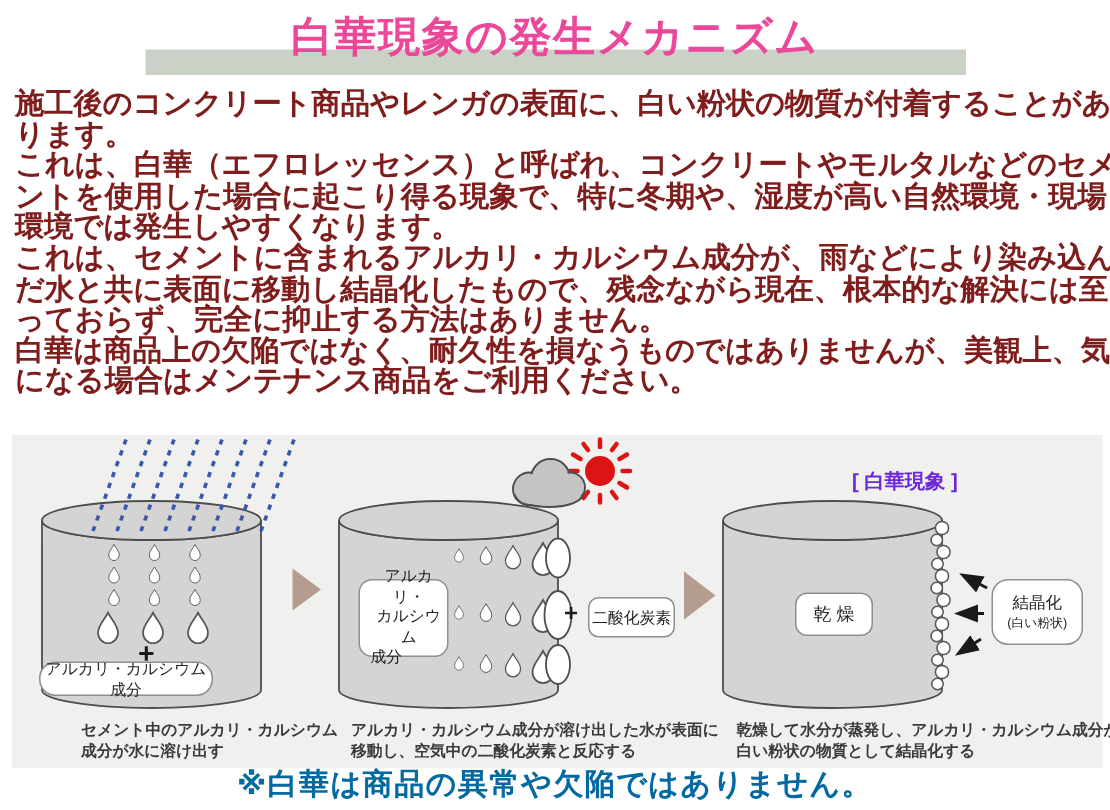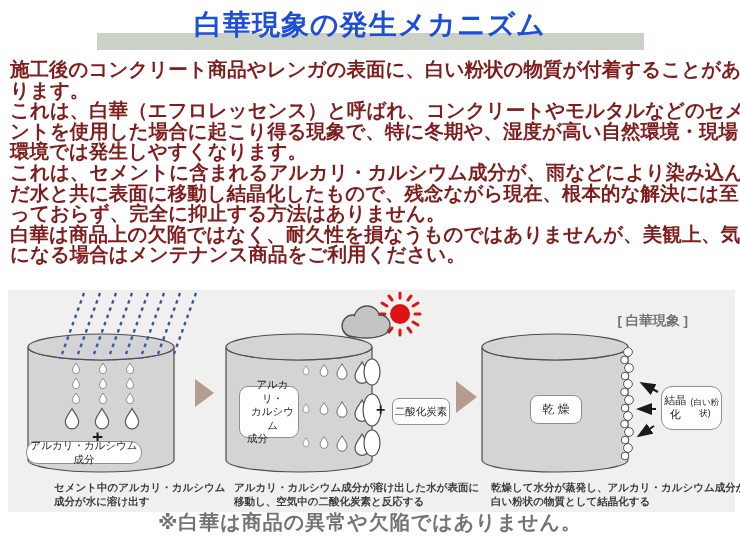--- a/index.html
+++ b/index.html
@@ -2,57 +2,57 @@
 <html><head>
 <meta charset="utf-8">
 <style>
   html,body{margin:0;padding:0;}
   body{font-family:"Liberation Sans","DejaVu Sans",sans-serif;}
   .page{position:relative;width:740px;height:540px;background:#ffffff;overflow:hidden;}
 
   
   .title-bar{position:absolute;left:97px;top:33px;width:547px;height:17px;background:#cad2c8;}
   .page-title{position:absolute;left:0;top:6px;width:740px;margin:0;text-align:center;
-    font-size:28px;font-weight:700;color:#1d4ed8;letter-spacing:1px;z-index:2;}
+    font-size:28px;font-weight:700;color:#ec4899;letter-spacing:1px;z-index:2;}
 
   
   .intro{position:absolute;left:10px;top:59px;width:726px;color:#7f1d1d;
     font-size:19.5px;font-weight:700;line-height:20.6px;}
   .intro-line{white-space:nowrap;}
 
   
   .diagram{position:absolute;left:8px;top:290px;width:727px;height:222px;background:#f0f0ee;}
   .dsvg{position:absolute;left:0;top:0;width:727px;height:222px;}
 
   .lbl{position:absolute;background:#fff;border:1.2px solid #8f8f8f;color:#222;
     display:flex;align-items:center;justify-content:center;text-align:center;box-sizing:border-box;}
   .lbl-comp1{left:18px;top:151px;width:116px;height:23px;border-radius:11px;font-size:10.5px;}
   .lbl-comp2{left:231px;top:96px;width:60px;height:52px;border-radius:9px;font-size:10.5px;
     flex-direction:column;align-items:flex-start;justify-content:center;padding-left:7px;line-height:1.3;}
   .lbl-co2{left:384px;top:108px;width:58px;height:27px;border-radius:7px;font-size:10.5px;}
   .lbl-dry{left:522px;top:105px;width:52px;height:29px;border-radius:8px;font-size:12px;}
-  .lbl-cryst{left:653px;top:96px;width:61px;height:44px;border-radius:11px;flex-direction:row;line-height:1.25;}
+  .lbl-cryst{left:653px;top:96px;width:61px;height:44px;border-radius:11px;flex-direction:column;line-height:1.25;}
   .lbl-cryst .l1{font-size:11px;}
   .lbl-cryst .l2{font-size:8.5px;}
 
   .plus{position:absolute;color:#1a1a1a;font-weight:700;}
   .plus1{left:84px;top:136px;font-size:19px;}
   .plus2{left:368px;top:111px;font-size:16px;}
 
-  .phenomenon{position:absolute;left:560px;top:22px;width:120px;text-align:right;
-    font-size:13.5px;font-weight:700;color:#737373;white-space:nowrap;}
+  .phenomenon{position:absolute;left:560px;top:22px;width:120px;text-align:left;
+    font-size:13.5px;font-weight:700;color:#6d28d9;white-space:nowrap;}
 
   .cap{position:absolute;font-size:10.5px;line-height:1.35;color:#3b3b3b;white-space:nowrap;font-weight:bold;}
   .cap1{left:46px;top:190px;}
   .cap2{left:226px;top:190px;}
   .cap3{left:483px;top:190px;}
 
   
   .footer-note{position:absolute;left:0;top:509px;width:740px;text-align:center;
-    font-size:20px;font-weight:700;color:#737373;letter-spacing:1px;}
+    font-size:20px;font-weight:700;color:#0369a1;letter-spacing:1px;}
 </style>
 </head>
 <body>
 
 <div class="page">
 
   <div class="title-bar"></div>
   <h1 class="page-title">白華現象の発生メカニズム</h1>
 
   <div class="intro">

